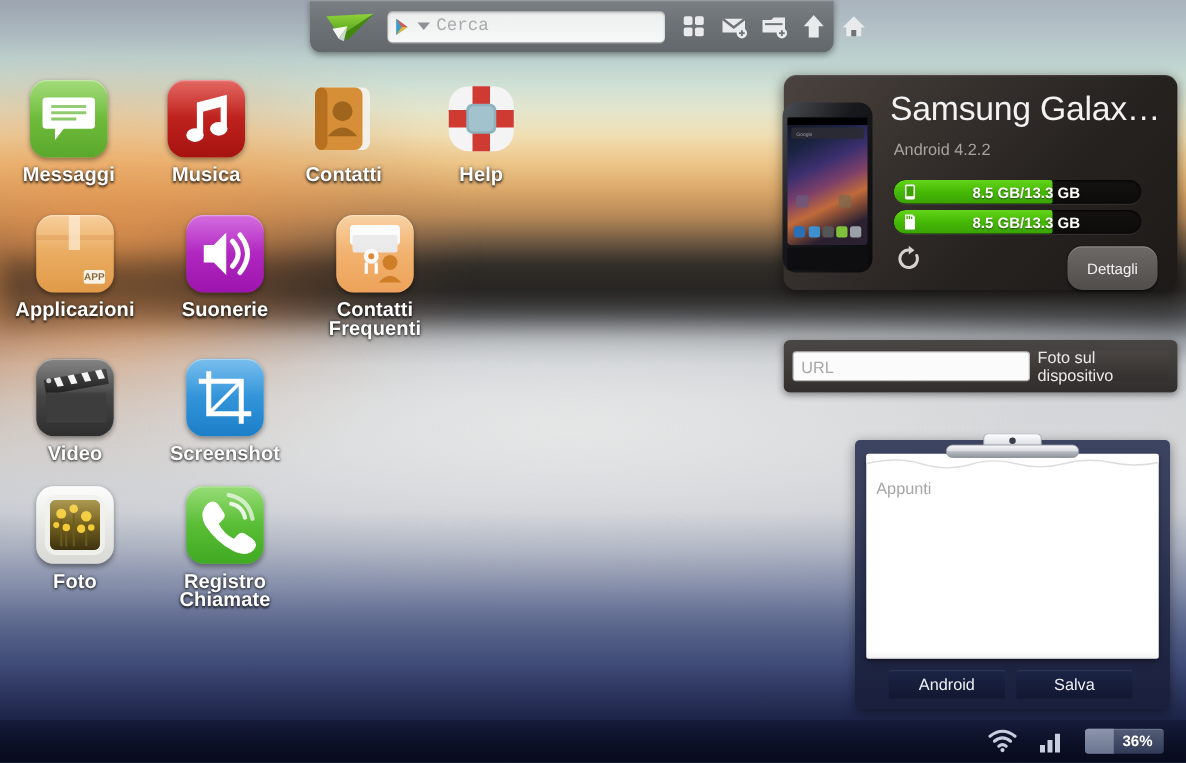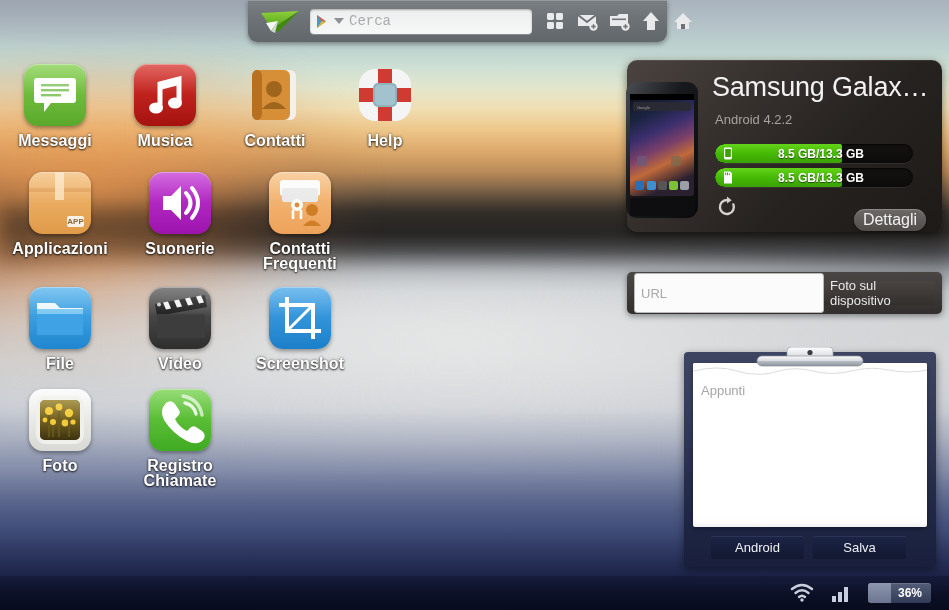--- a/index.html
+++ b/index.html
@@ -149,36 +149,36 @@
     border-radius:10px 2px 2px 10px;
   }
   .bar-txt{
     position:absolute; inset:0; display:flex; align-items:center; justify-content:center;
     font-size:12px; font-weight:bold; color:#fff; padding-left:14px;
     text-shadow:0 1px 1px rgba(0,0,0,.55);
   }
   .bar-ico{ position:absolute; left:7px; top:3px; width:12px; height:13px; }
   #refresh-btn{ position:absolute; left:89px; top:136px; width:22px; height:22px; cursor:pointer; }
   #details-btn{
-    position:absolute; right:16px; top:149px; width:72px; height:22px; border-radius:12px;
+    position:absolute; right:16px; top:137px; width:72px; height:35px; border-radius:12px;
     background:linear-gradient(to bottom,#6d6966,#514d4a);
     box-shadow:inset 0 1px 0 rgba(255,255,255,.22), 0 1px 2px rgba(0,0,0,.5);
     display:flex; align-items:center; justify-content:center;
-    font-size:16px; color:#f2f2f2; cursor:pointer;
+    font-size:12px; color:#f2f2f2; cursor:pointer;
   }
 
   
   #url-panel{
     position:absolute; left:627px; top:272px; width:315px; height:42px;
     background:linear-gradient(to bottom, rgba(66,62,60,.93), rgba(40,37,35,.95));
     border-radius:5px; box-shadow:0 2px 6px rgba(0,0,0,.42);
     display:flex; align-items:center; padding:0 7px; gap:0;
   }
   #url-input{
-    flex:1; height:40px; border:1px solid #b9b9b9; border-radius:3px;
+    flex:1; height:24px; border:1px solid #b9b9b9; border-radius:3px;
     background:#fbfbfb; outline:none; padding:0 6px;
     font-family:"Liberation Sans",sans-serif; font-size:13px; color:#333;
   }
   #url-input::placeholder{ color:#a8a8a8; }
   #open-device-btn{
     height:24px; padding:0 6px; display:flex; align-items:center;
     font-size:13px; color:#e9e9e9; cursor:pointer;
     background:linear-gradient(to bottom,#4a4542,#332f2d);
     border-radius:0 3px 3px 0;
   }
@@ -410,32 +410,20 @@
           </svg>
         </div>
       </div>
       <div class="app-label" style="white-space:pre-line;">Contatti
 Frequenti</div>
     </div>
   </div>
 
   <div class="icon-row" style="margin-top:10px;">
 
-    <div class="app">
-      <div class="app-img">
-        <div class="sq" style="background:linear-gradient(to bottom,#54b2ec,#1f86cf);">
-          <svg viewBox="0 0 62 62" width="62" height="62">
-            <path d="M8 16 H26 L31 21 H54 V24 H8 Z" fill="#eef6fb"></path>
-            <path d="M8 22 H54 V48 H8 Z" fill="#3ea2e4"></path>
-            <path d="M8 22 H54 V27 H8 Z" fill="#7cc8f2"></path>
-          </svg>
-        </div>
-      </div>
-      <div class="app-label">File</div>
-    </div>
 
     <div class="app">
       <div class="app-img">
         <div class="sq" style="background:linear-gradient(to bottom,#5a5a5a,#2e2e2e);">
           <svg viewBox="0 0 62 62" width="62" height="62">
             <path d="M6 17 L56 8 L58 20 L8 29 Z" fill="#1d1d1d"></path>
             <g fill="#f2f2f2">
               <path d="M14 15.5 L19 14.6 L22 21.5 L17 22.4 Z"></path>
               <path d="M25 13.5 L30 12.6 L33 19.5 L28 20.4 Z"></path>
               <path d="M36 11.5 L41 10.6 L44 17.5 L39 18.4 Z"></path>

